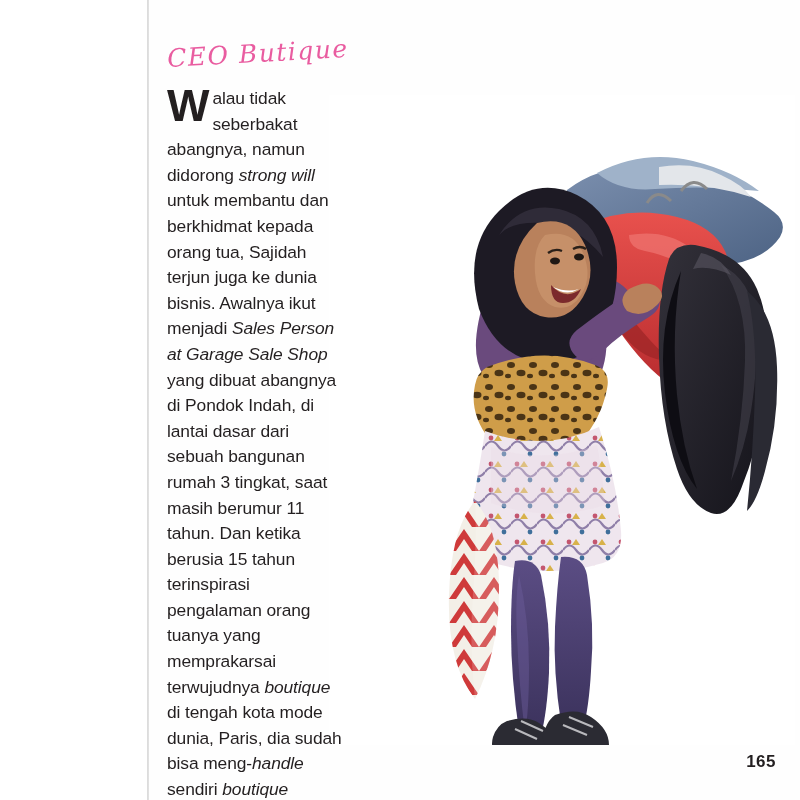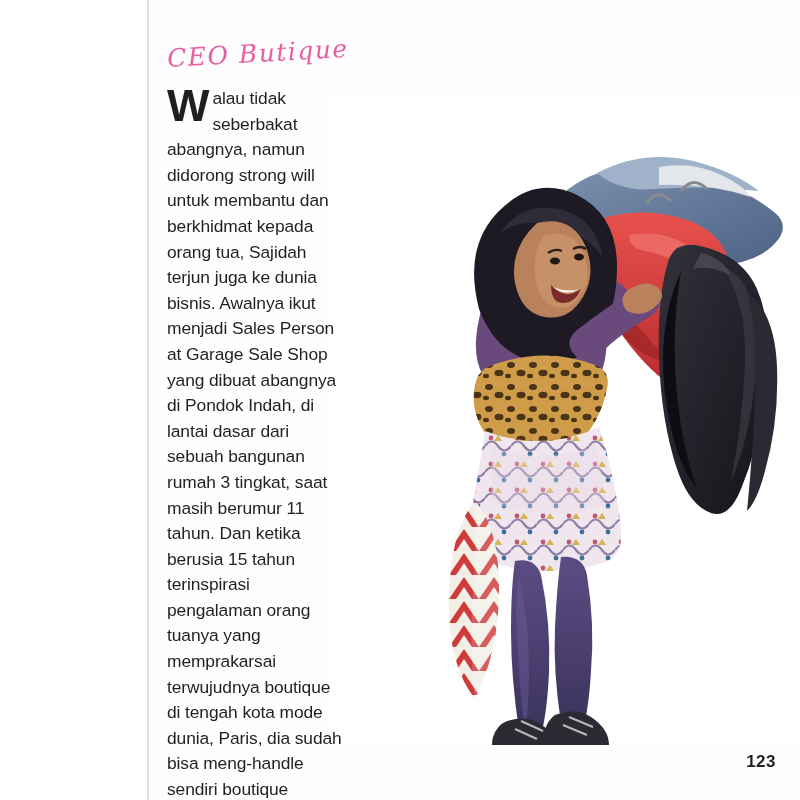--- a/index.html
+++ b/index.html
@@ -79,21 +79,21 @@
   }
   .dropcap {
     float: left;
     font-size: 45px;
     line-height: 38px;
     padding: 1px 3px 0 0;
     font-weight: 700;
     font-family: "Liberation Sans", sans-serif;
     color: #231f20;
   }
-  .it { }
+  .it { font-style: italic; }
 
   
   .photo {
     position: absolute;
     left: 180px;
     top: 95px;
     width: 466px;
     height: 650px;
     overflow: hidden;
   }
@@ -229,16 +229,16 @@
         <path d="M234 630 l24 10 M240 622 l24 10" stroke="#b9b9bd" stroke-width="2" fill="none"></path>
       </svg>
     </div>
 
     <div class="column">
       <p>
         <span class="dropcap">W</span><span>alau tidak seberbakat abangnya, namun didorong </span><span class="it">strong will</span><span> untuk membantu dan berkhidmat kepada orang tua, Sajidah terjun juga ke dunia bisnis. Awalnya ikut menjadi </span><span class="it">Sales Person at Garage Sale Shop</span><span> yang dibuat abangnya di Pondok Indah, di lantai dasar dari sebuah bangunan rumah 3 tingkat, saat masih berumur 11 tahun. Dan ketika berusia 15 tahun terinspirasi pengalaman orang tuanya yang memprakarsai terwujudnya </span><span class="it">boutique</span><span> di tengah kota mode dunia, Paris, dia sudah bisa meng-</span><span class="it">handle</span><span> sendiri </span><span class="it">boutique fashion moslem</span>
       </p>
     </div>
 
-    <div class="folio">123</div>
+    <div class="folio">165</div>
 
   </div>
 </div>
 
 </body></html>

